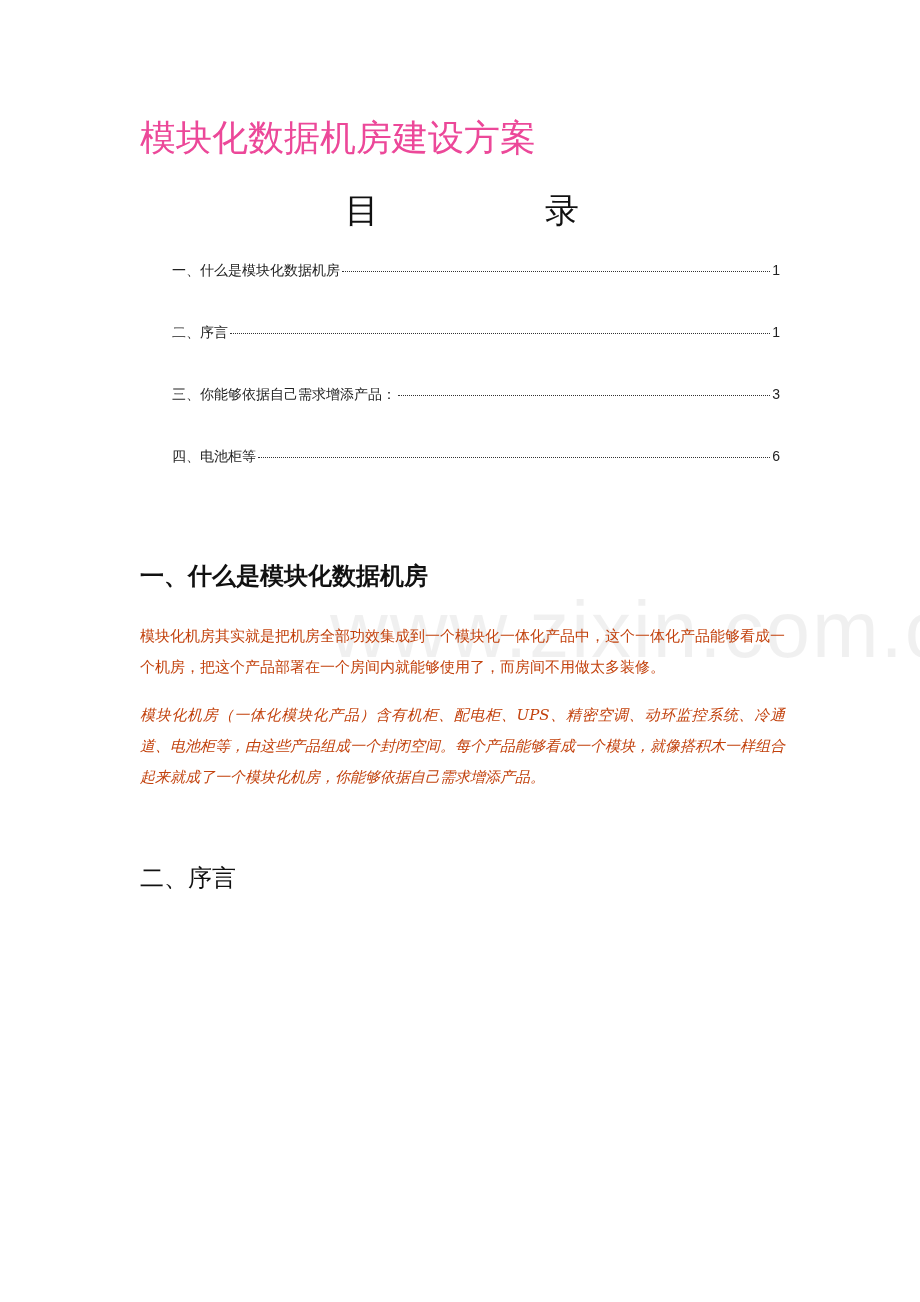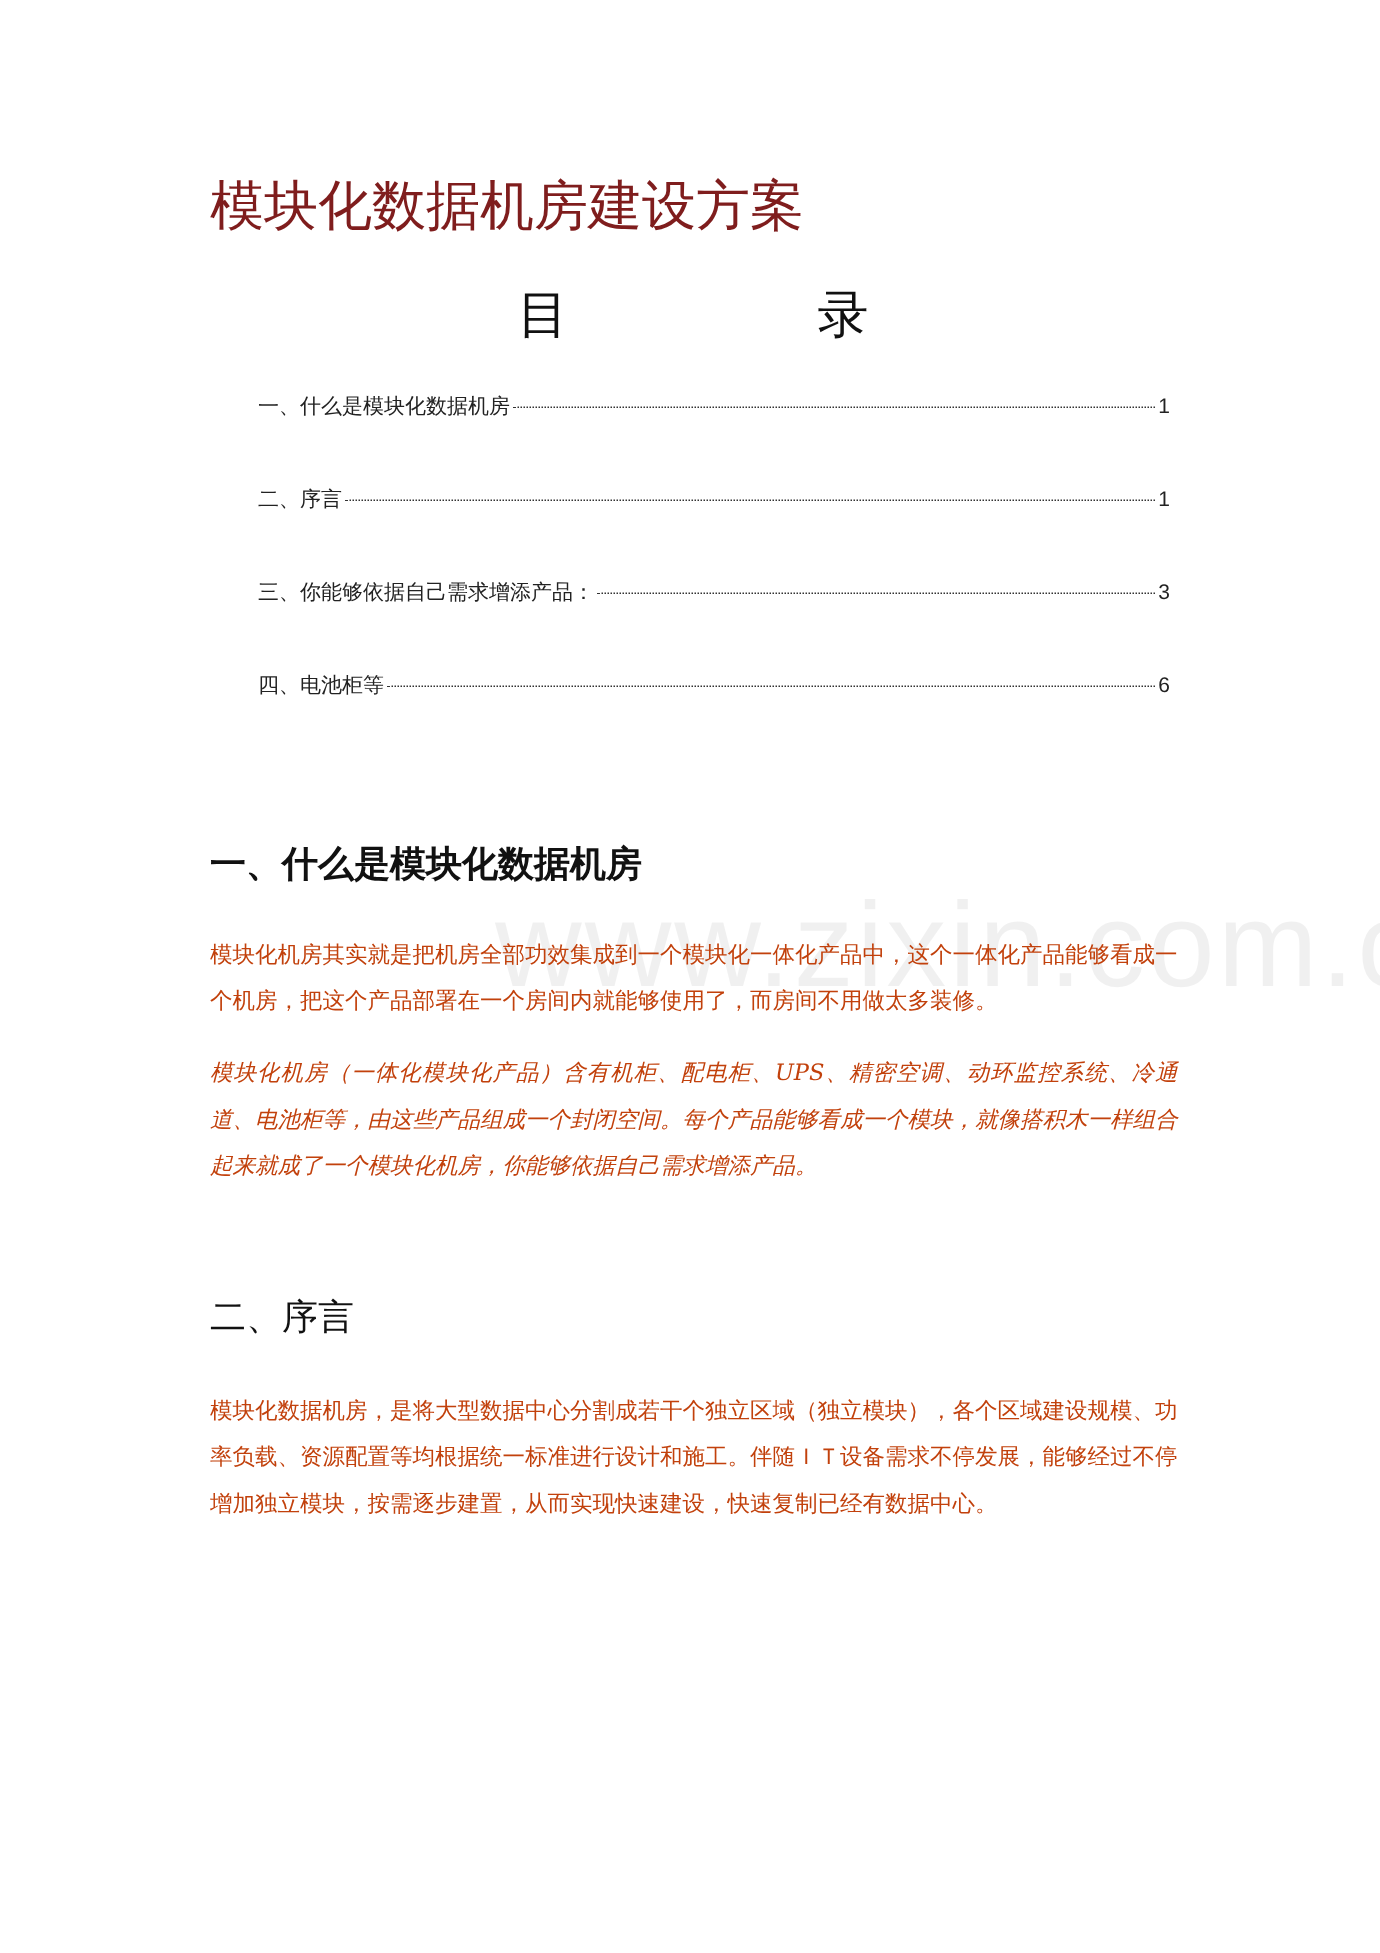--- a/index.html
+++ b/index.html
@@ -1,20 +1,20 @@
 <!DOCTYPE html>
 <html><head>
 <meta charset="utf-8">
 <style>
   html, body { margin: 0; padding: 0; background: #ffffff; }
   body { width: 920px; height: 1302px; position: relative; overflow: hidden;
          font-family: "DejaVu Serif", "Liberation Serif", serif; color: #111; }
   .page { position: absolute; left: 0; top: 0; width: 920px; height: 1302px; }
   .doc-title { position: absolute; left: 140px; top: 112px; font-size: 36px; font-weight: normal;
-               letter-spacing: 0px; color: #7f1d1d; margin: 0; line-height: 52px; white-space: nowrap; text-align: center; }
+               letter-spacing: 0px; color: #ec4899; margin: 0; line-height: 52px; white-space: nowrap; text-align: center; }
   .toc-heading { position: absolute; top: 188px; font-size: 34px; line-height: 44px; color: #111; }
   .toc-heading.a { left: 345px; }
   .toc-heading.b { left: 545px; }
   .toc { position: absolute; left: 172px; top: 262px; width: 608px; }
   .toc-row { display: flex; align-items: baseline; height: 62px; font-size: 14px; color: #222; }
   .toc-row .lbl { white-space: nowrap; }
   .toc-row .dots { flex: 1; border-bottom: 1.2px dotted #333; margin: 0 2px; transform: translateY(-3px); }
   .toc-row .pg { font-family: "Liberation Sans", sans-serif; font-size: 14px; }
   .h1 { position: absolute; left: 140px; font-size: 24px; font-weight: bold; color: #111;
         font-family: "DejaVu Sans", "Liberation Sans", sans-serif; margin: 0; line-height: 36px; white-space: nowrap; }
@@ -62,15 +62,14 @@
       <span class="dots"></span>
       <span class="pg">6</span>
     </div>
   </div>
 
   <h2 class="h1 s1">一、什么是模块化数据机房</h2>
   <p class="para p1">模块化机房其实就是把机房全部功效集成到一个模块化一体化产品中，这个一体化产品能够看成一个机房，把这个产品部署在一个房间内就能够使用了，而房间不用做太多装修。</p>
   <p class="para p2">模块化机房（一体化模块化产品）含有机柜、配电柜、UPS、精密空调、动环监控系统、冷通道、电池柜等，由这些产品组成一个封闭空间。每个产品能够看成一个模块，就像搭积木一样组合起来就成了一个模块化机房，你能够依据自己需求增添产品。</p>
 
   <h2 class="h1 s2">二、序言</h2>
-  <p class="para p3">模块化数据机房，是将大型数据中心分割成若干个独立区域（独立模块），各个区域建设规模、功率负载、资源配置等均根据统一标准进行设计和施工。伴随ＩＴ设备需求不停发展，能够经过不停增加独立模块，按需逐步建置，从而实现快速建设，快速复制已经有数据中心。</p>
 
 </div>
 
 </body></html>

